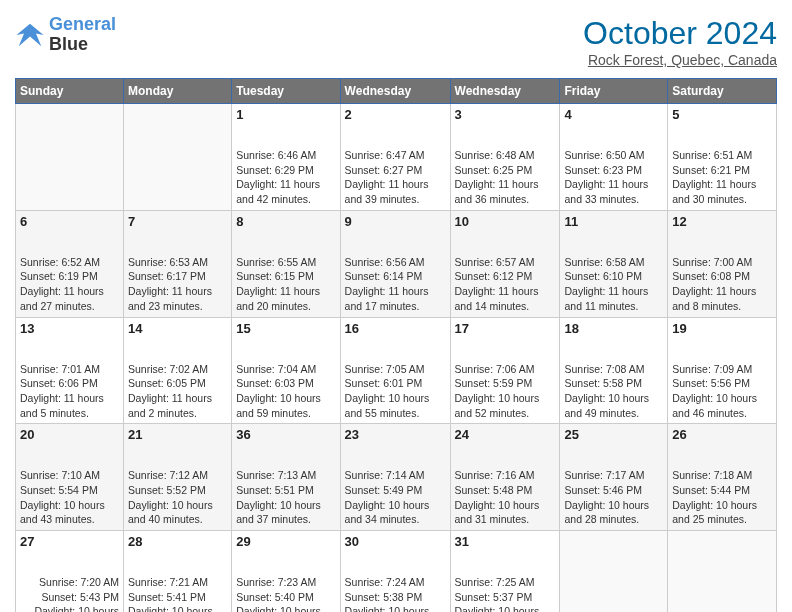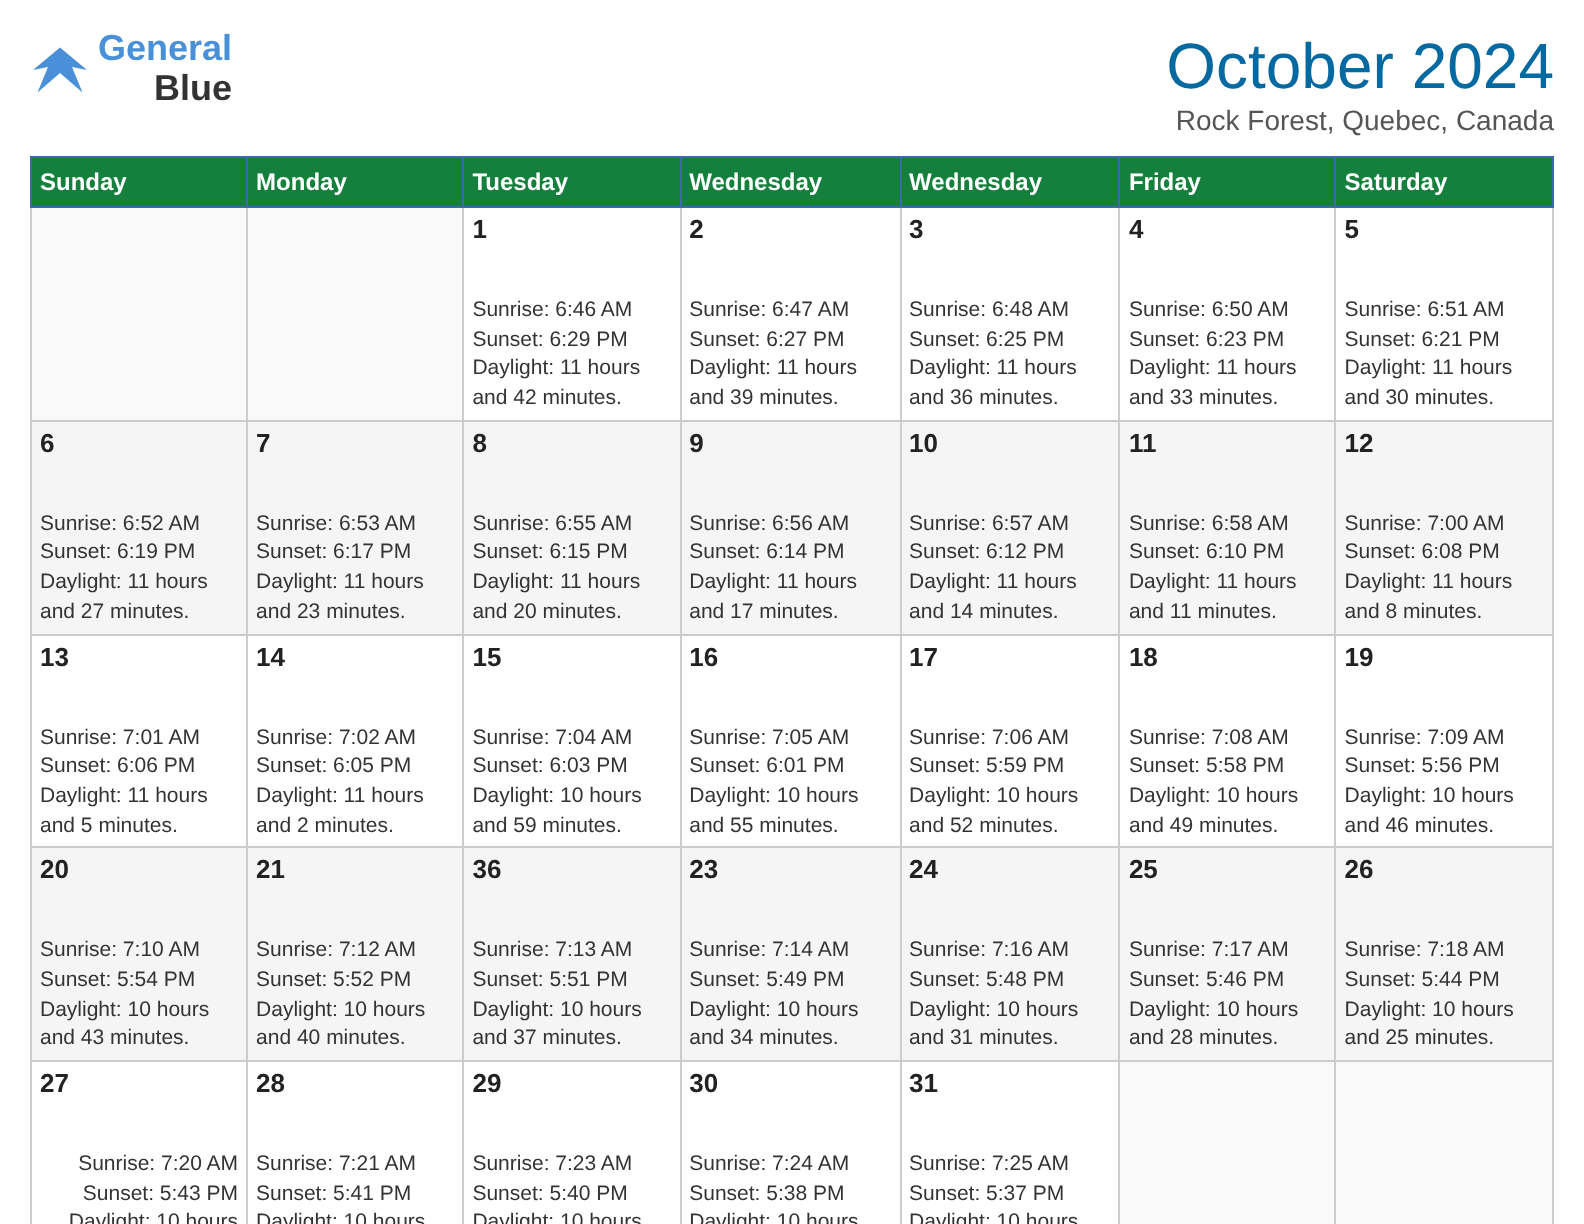--- a/index.html
+++ b/index.html
@@ -13,21 +13,20 @@
     .header {
       display: flex;
       justify-content: space-between;
       align-items: flex-start;
       margin-bottom: 10px;
     }
     .logo {
       display: flex;
       align-items: center;
       gap: 4px;
-      text-align: right;
     }
     .logo-text {
       font-size: 18px;
       font-weight: bold;
       color: #333;
       line-height: 1.1;
     }
     .logo-text span { color: #4a90d9; }
     .logo-bird {
       width: 30px;
@@ -35,28 +34,29 @@
     }
     .title-block { text-align: right; }
     .month-title {
       font-size: 32px;
       font-weight: normal;
       color: #0369a1;
     }
     .location {
       font-size: 14px;
       color: #555;
+      text-decoration: underline;
     }
     table {
       width: 100%;
       border-collapse: collapse;
       font-size: 11px;
     }
     th {
-      background: #15803d;
+      background: #737373;
       color: #fff;
       padding: 5px 4px;
       text-align: left;
       font-size: 12px;
       font-weight: bold;
       border: 1px solid #3a6aac;
     }
     td {
       border: 1px solid #ccc;
       vertical-align: top;

